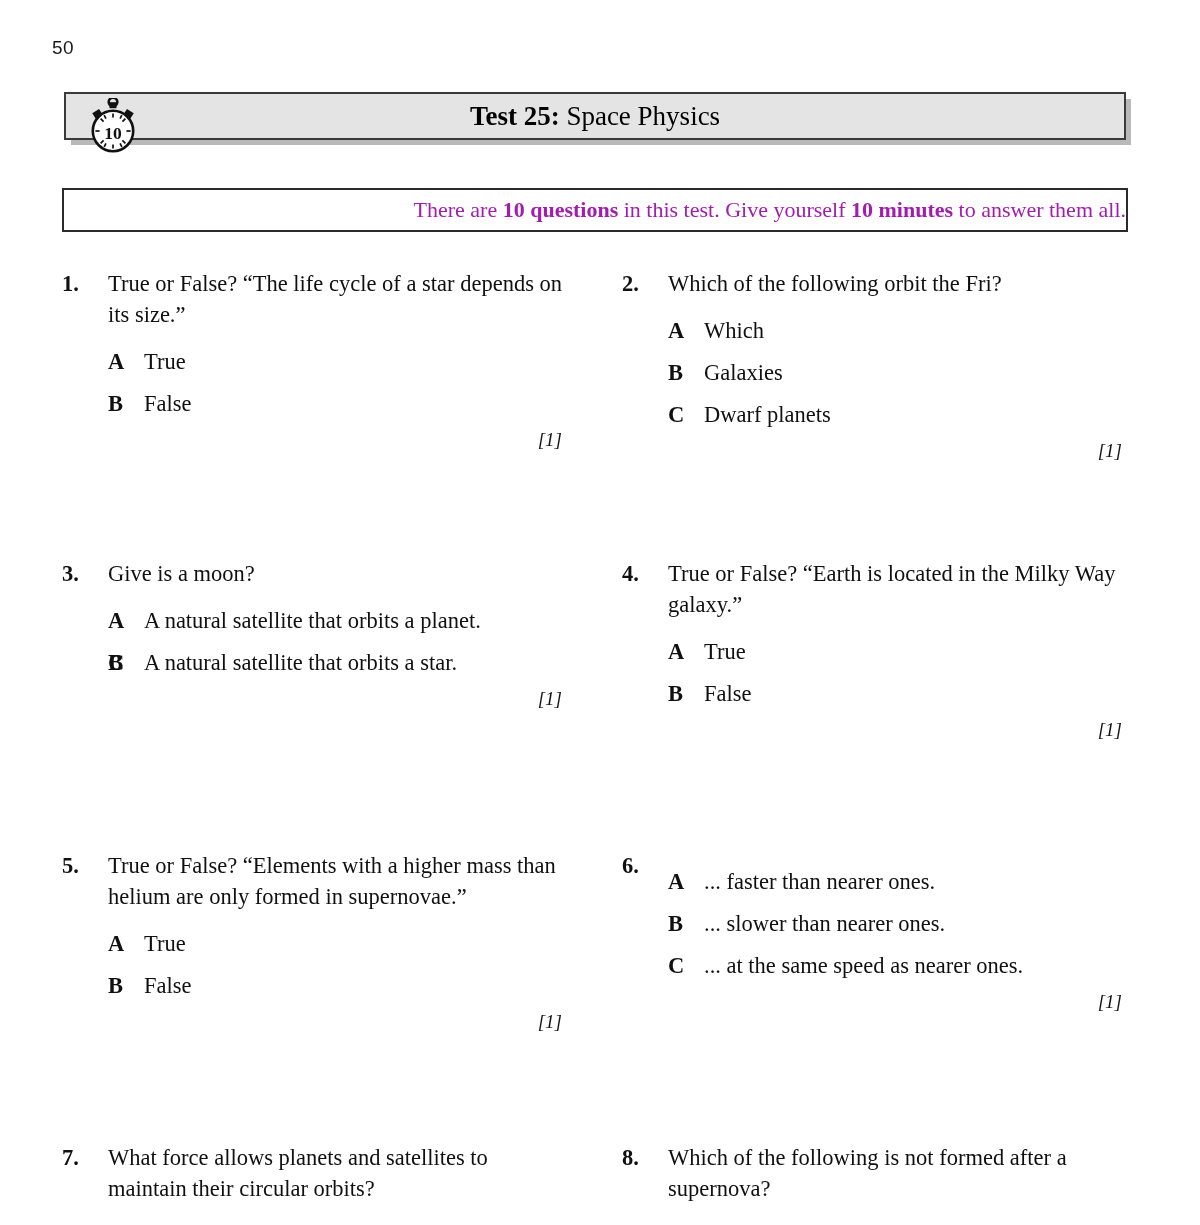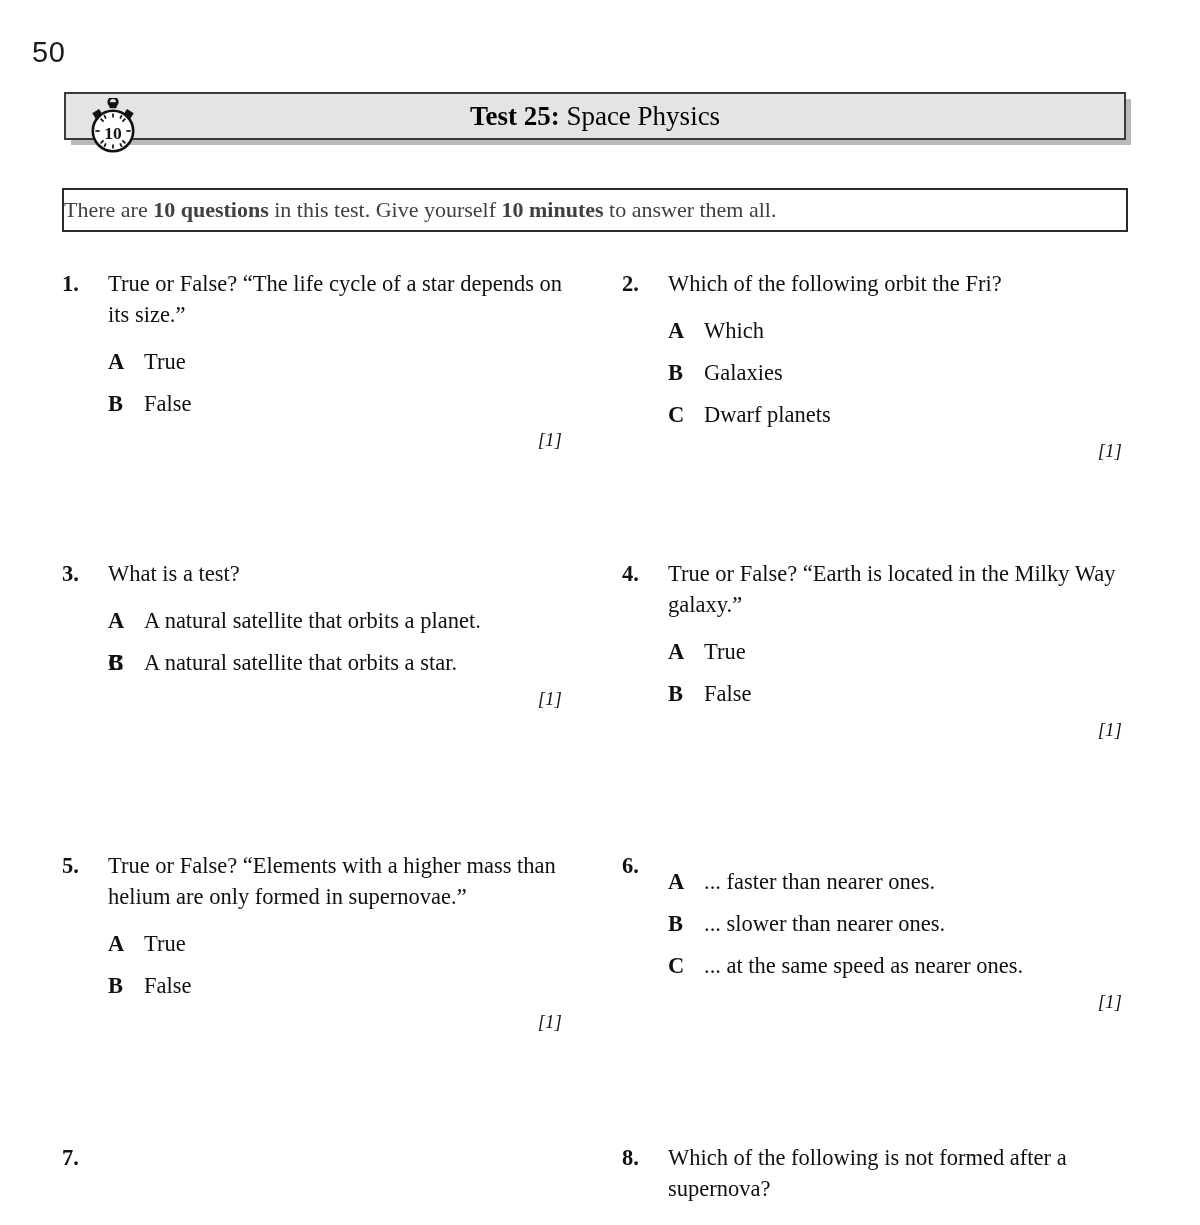--- a/index.html
+++ b/index.html
@@ -13,24 +13,24 @@
     position: relative;
     overflow: hidden;
     font-family: "Liberation Serif", "DejaVu Serif", serif;
     color: #111111;
     -webkit-font-smoothing: antialiased;
   }
 
   
   .page-number {
     position: absolute;
-    left: 32px;
+    left: 52px;
     top: 38px;
     font-family: "Liberation Sans", "DejaVu Sans", sans-serif;
-    font-size: 29px;
+    font-size: 19px;
     line-height: 1;
     color: #1a1a1a;
     letter-spacing: 0.5px;
   }
 
   
   .title-banner {
     position: absolute;
     left: 64px;
     top: 92px;
@@ -79,25 +79,25 @@
     background: #ffffff;
     border: 2px solid #2b2b2b;
     box-sizing: border-box;
   }
   .instructions-text {
     position: absolute;
     left: 0;
     right: 0;
     top: 50%;
     transform: translateY(-50%);
-    text-align: left;
+    text-align: right;
     font-size: 22px;
     line-height: 1.1;
     white-space: nowrap;
-    color: #404040;
+    color: #a21caf;
   }
   .instructions-text b { font-weight: bold; }
 
   
   .questions {
     position: absolute;
     left: 0;
     top: 268px;
     width: 1200px;
   }
@@ -254,21 +254,21 @@
       </div>
       <div class="marks">[1]</div>
     </div>
   </div>
 
   <div class="q-row row2">
 
     <div class="question left">
       <div class="q-head">
         <span class="q-num">3.</span>
-        <span class="q-text">What is a test?</span>
+        <span class="q-text">Give is a moon?</span>
       </div>
       <div class="q-options">
         <div class="q-option">
           <span class="opt-letter">A</span>
           <span>A natural satellite that orbits a planet.</span>
         </div>
         <div class="q-option">
           <span class="opt-letter">B</span>
         </div>
         <div class="q-option">
@@ -338,20 +338,21 @@
       </div>
       <div class="marks">[1]</div>
     </div>
   </div>
 
   <div class="q-row row4">
 
     <div class="question left">
       <div class="q-head">
         <span class="q-num">7.</span>
+        <span class="q-text">What force allows planets and satellites to maintain their circular orbits?</span>
       </div>
     </div>
 
     <div class="question right">
       <div class="q-head">
         <span class="q-num">8.</span>
         <span class="q-text">Which of the following is not formed after a supernova?</span>
       </div>
     </div>
   </div>

